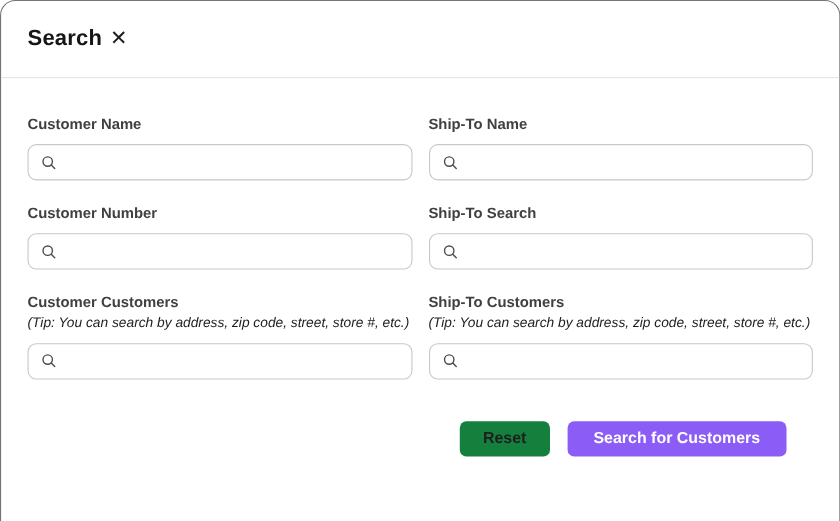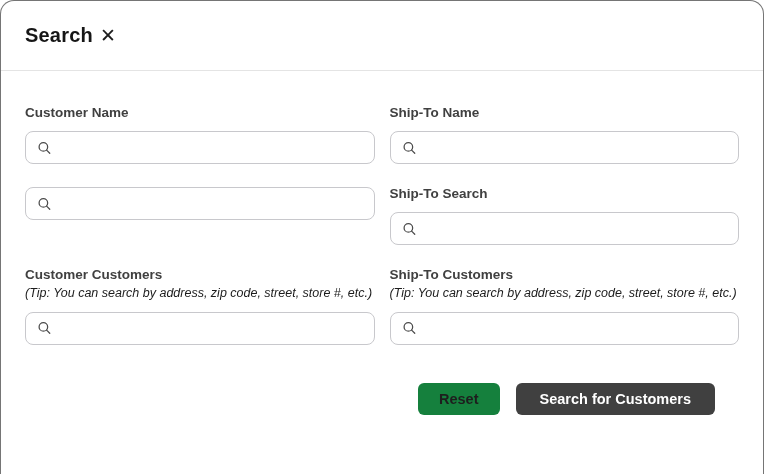--- a/index.html
+++ b/index.html
@@ -104,21 +104,21 @@
     font-weight: 700;
     cursor: pointer;
     font-family: "Liberation Sans", sans-serif;
   }
   .btn-reset {
     background: #15803d;
     color: #1e1e1e;
     padding: 0 21px;
   }
   .btn-primary {
-    background: #404040;
+    background: #8b5cf6;
     color: #ffffff;
     padding: 0 24px;
   }
 </style>
 </head>
 <body>
 
 <div class="modal">
 
   <div class="modal-header">
@@ -145,20 +145,21 @@
         <div class="input-wrap">
           <svg class="search-icon" width="15" height="15" viewBox="0 0 20 20">
               <circle cx="8.5" cy="8.5" r="5.7" fill="none" stroke="#4d4d4d" stroke-width="1.7"></circle>
               <line x1="12.8" y1="12.8" x2="17" y2="17" stroke="#4d4d4d" stroke-width="1.7" stroke-linecap="round"></line>
             </svg>
           <input class="text-input" type="text" value="" style="">
         </div>
       </div>
 
       <div class="field">
+        <label class="field-label">Customer Number</label>
         <div class="input-wrap">
           <svg class="search-icon" width="15" height="15" viewBox="0 0 20 20">
               <circle cx="8.5" cy="8.5" r="5.7" fill="none" stroke="#4d4d4d" stroke-width="1.7"></circle>
               <line x1="12.8" y1="12.8" x2="17" y2="17" stroke="#4d4d4d" stroke-width="1.7" stroke-linecap="round"></line>
             </svg>
           <input class="text-input" type="text" value="" style="">
         </div>
       </div>
 
       <div class="field">

